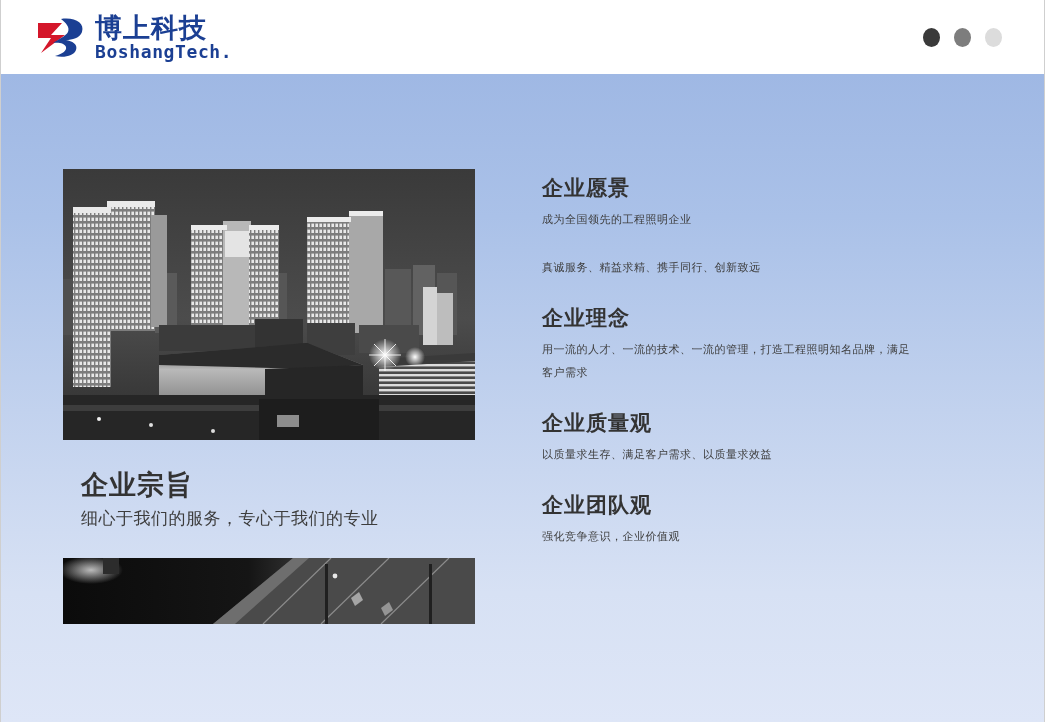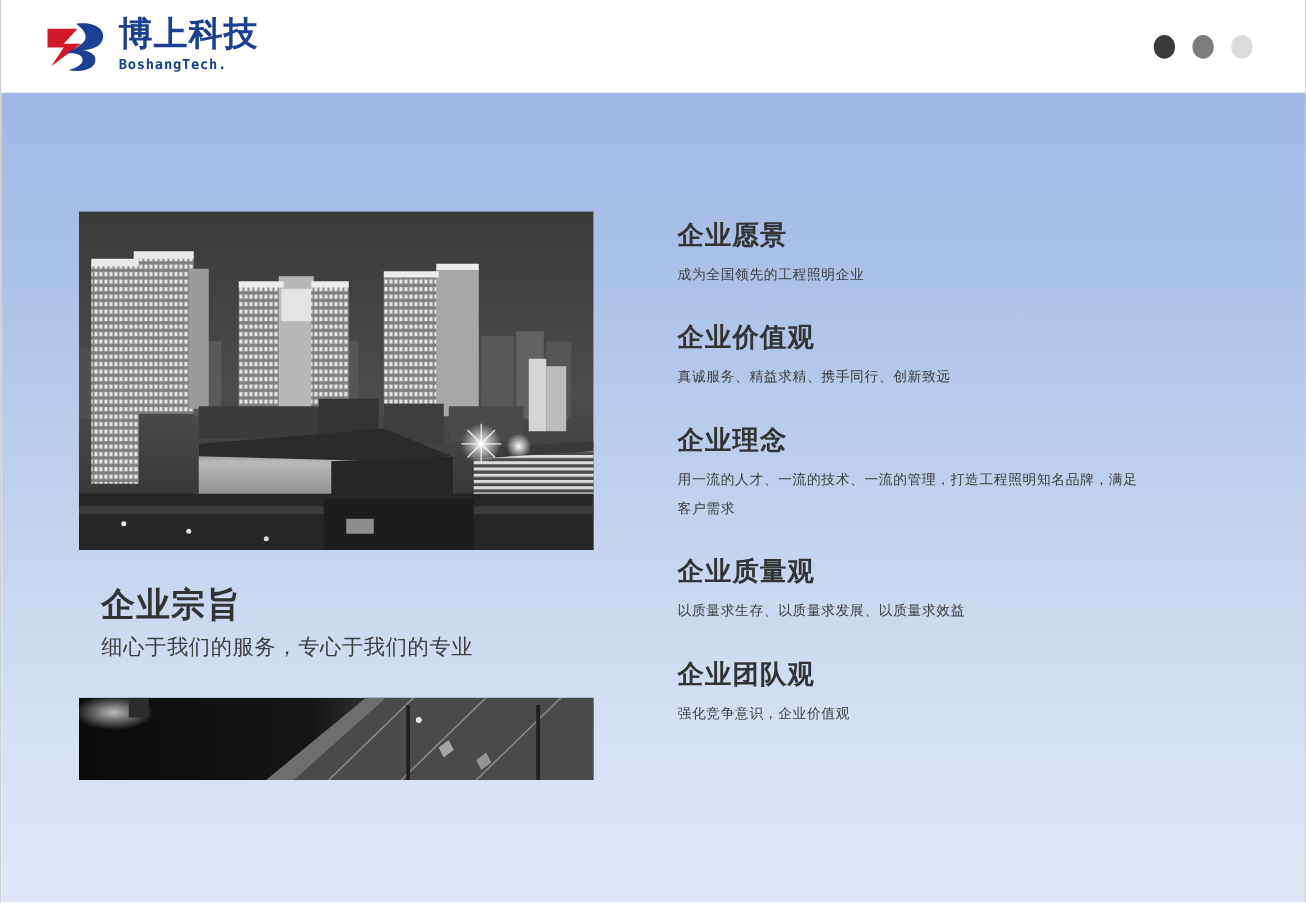--- a/index.html
+++ b/index.html
@@ -63,21 +63,21 @@
     font-family: "DejaVu Sans", "Liberation Sans", sans-serif;
     font-size: 27px;
     font-weight: bold;
     color: #1b3f93;
     letter-spacing: 1px;
     line-height: 27px;
     white-space: nowrap;
   }
   .brand-en {
     font-family: "DejaVu Sans Mono", "Liberation Mono", monospace;
-    font-size: 11px;
+    font-size: 18px;
     font-weight: bold;
     color: #1b3f93;
     letter-spacing: 0.6px;
     line-height: 17px;
     margin-top: 2px;
     white-space: nowrap;
   }
 
   .slide-dots {
     display: flex;
@@ -340,32 +340,31 @@
     </div>
 
     <div id="right-col">
 
       <div class="value-item">
         <div class="head-cn value-title">企业愿景</div>
         <div class="body-cn value-text">成为全国领先的工程照明企业</div>
       </div>
 
       <div class="value-item">
-        <div class="head-cn value-title">企业价值观</div>
         <div class="body-cn value-text">真诚服务、精益求精、携手同行、创新致远</div>
       </div>
 
       <div class="value-item">
         <div class="head-cn value-title">企业理念</div>
         <div class="body-cn value-text">用一流的人才、一流的技术、一流的管理，打造工程照明知名品牌，满足客户需求</div>
       </div>
 
       <div class="value-item">
         <div class="head-cn value-title">企业质量观</div>
-        <div class="body-cn value-text">以质量求生存、以质量求发展、以质量求效益</div>
+        <div class="body-cn value-text">以质量求生存、满足客户需求、以质量求效益</div>
       </div>
 
       <div class="value-item">
         <div class="head-cn value-title">企业团队观</div>
         <div class="body-cn value-text">强化竞争意识，企业价值观</div>
       </div>
 
     </div>
 
   </div>

